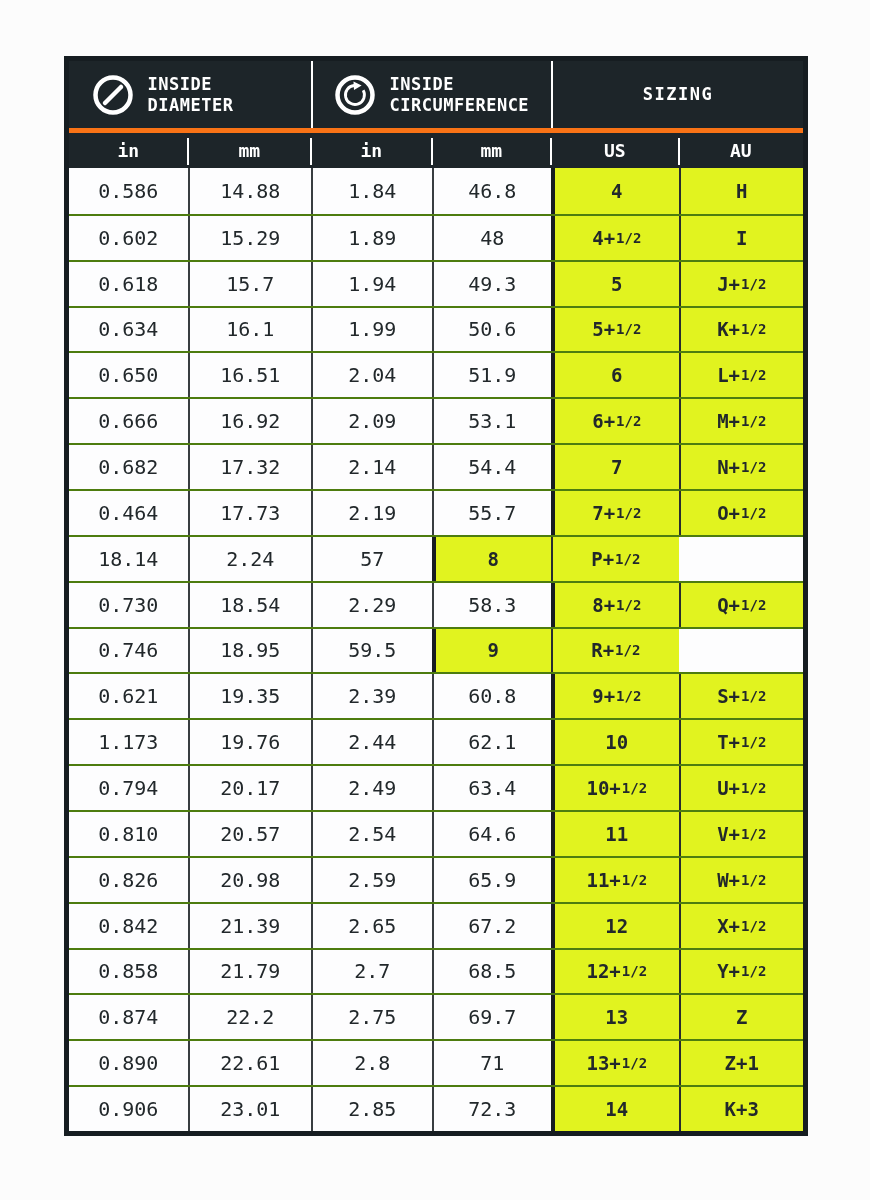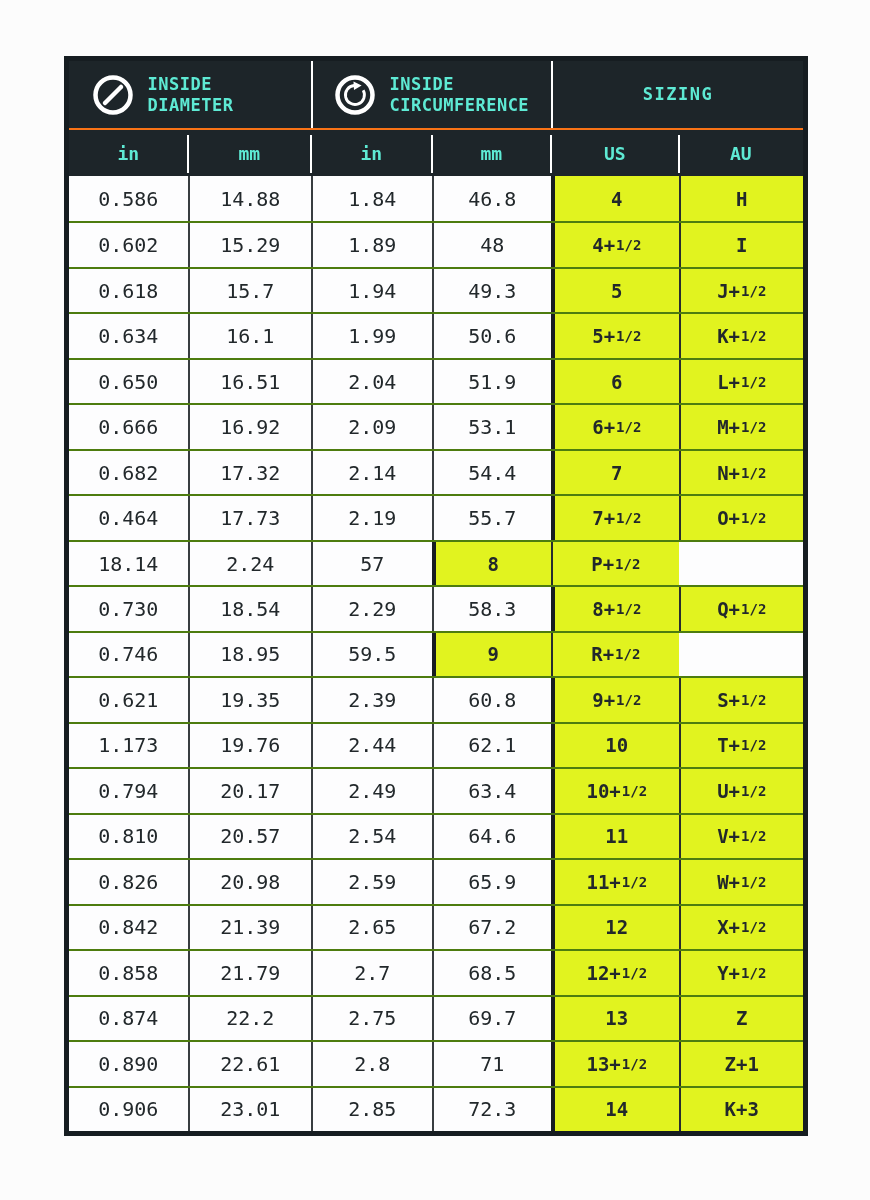--- a/index.html
+++ b/index.html
@@ -20,21 +20,21 @@
     top: 56px;
     width: 744px;
     height: 1080px;
     border: 5px solid #161d21;
     background: #fdfdfe;
     display: flex;
     flex-direction: column;
   }
 
   
-  .thead { background: #1d2529; color: #5eead4; flex: 0 0 auto; }
+  .thead { background: #1d2529; color: #ffffff; flex: 0 0 auto; }
 
   .group-row {
     display: grid;
     grid-template-columns: 245fr 243fr 255fr;
     height: 67px;
   }
   .group {
     display: flex;
     align-items: center;
     justify-content: center;
@@ -53,22 +53,22 @@
   .group.sizing .group-label {
     width: auto;
     letter-spacing: 1.5px;
     text-align: right;
   }
   .hicon { width: 44px; height: 44px; flex: 0 0 auto; display: block; }
 
   .sub-row {
     display: grid;
     grid-template-columns: 120fr 125fr 122fr 121fr 129fr 126fr;
-    height: 48px;
-    border-top: 2px solid #f97316;
+    height: 40px;
+    border-top: 5px solid #f97316;
   }
   .sub-cell {
     display: flex;
     align-items: center;
     justify-content: center;
     font-size: 18px;
     font-weight: 700;
     position: relative;
   }
   .sub-cell + .sub-cell::before {

